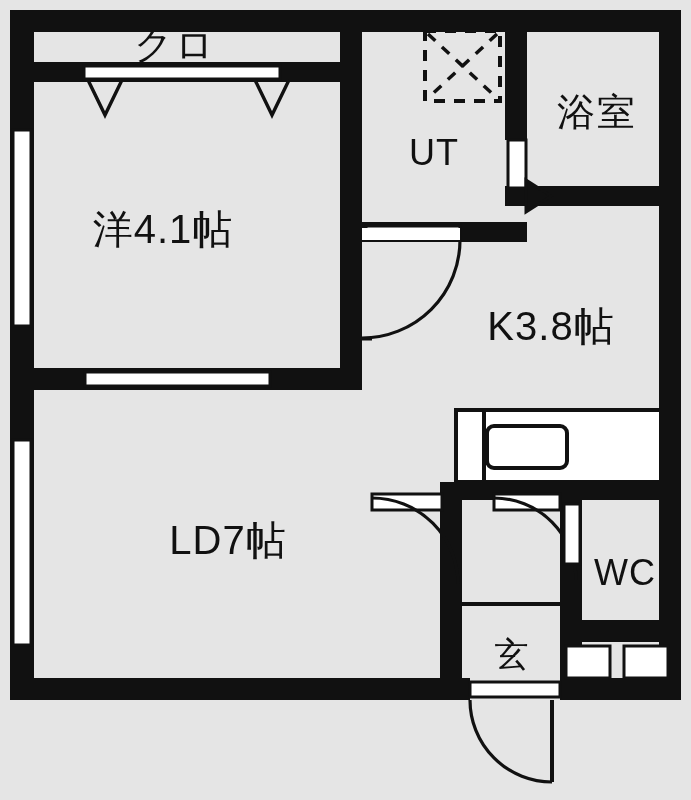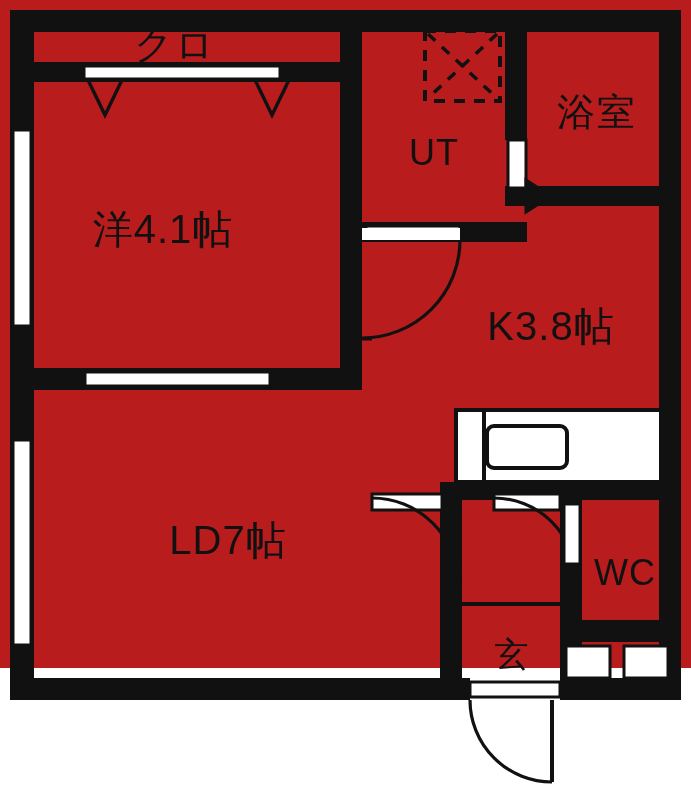--- a/index.html
+++ b/index.html
@@ -9,22 +9,22 @@
   }
   body {
     width: 691px;
     height: 800px;
     font-family: "Liberation Sans", sans-serif;
     overflow: hidden;
   }
   #floorplan-root {
     position: relative;
     width: 691px;
-    height: 668px;
-    background: #b91c1c;
+    height: 800px;
+    background: #e5e5e5;
   }
   svg.plan {
     display: block;
     width: 691px;
     height: 800px;
   }
   .wall      { fill: #111111; }
   .room-fill { fill: #ffffff; }
   .thin      { fill: none; stroke: #111111; stroke-width: 3; }
   .thin2     { fill: none; stroke: #111111; stroke-width: 4; }

